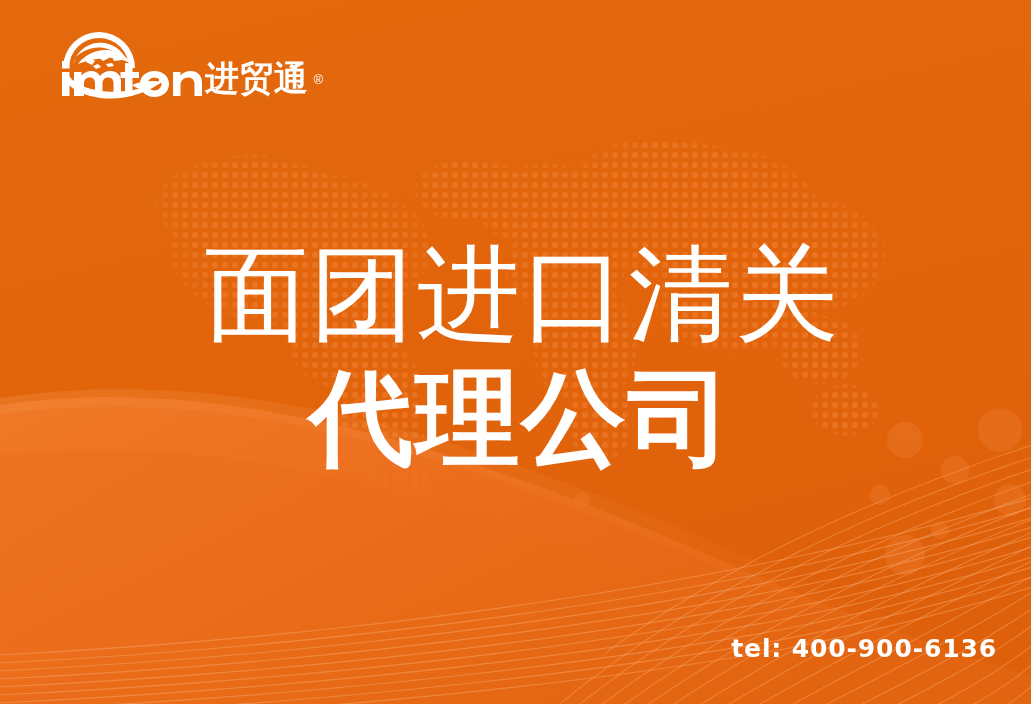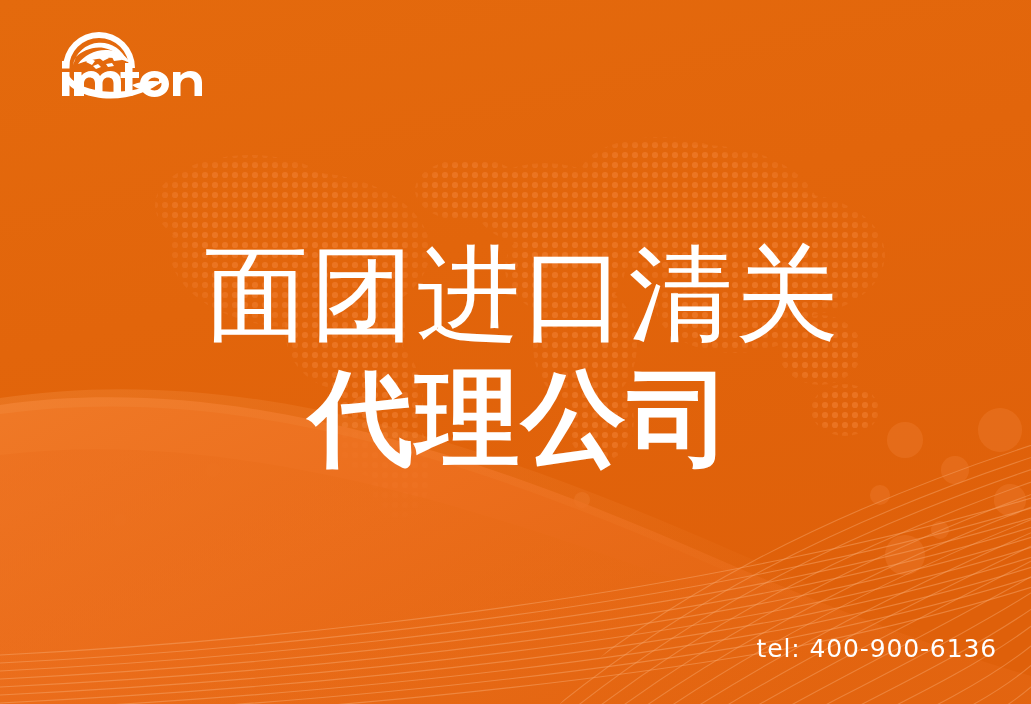--- a/index.html
+++ b/index.html
@@ -71,21 +71,21 @@
   .headline-line--2 { margin-left:4px;font-weight:bold; }
 
   
   .phone {
     position:absolute;
     z-index:10;
     right:34px;
     top:634px;
     font-size:25px;
     line-height:30px;
-    font-weight:400;
+    font-weight:700;
     color:#ffffff;
     letter-spacing:0.035em;
     white-space:nowrap;
     font-family:"DejaVu Sans","Liberation Sans",sans-serif;
   }
 </style>
 </head>
 <body>
 
 <div class="banner">
@@ -270,20 +270,25 @@
                  M241,103 C233,103 227,109 227,116 C227,123 233,129 241,129
                  C249,129 255,123 255,116 C255,109 249,103 241,103 Z"></path>
 
         <path d="M278,140 L278,92 L293,92 L293,99 C298,93 305,90 313,90
                  C327,90 336,99 336,113 L336,140 L321,140 L321,116
                  C321,108 316,103 308,103 C300,103 293,109 293,118
                  L293,140 Z"></path>
       </g>
     </svg>
 
+    <div style="position:relative; margin-left:-4px; padding-bottom:6px;">
+      <span style="font-size:34px; line-height:40px; font-weight:700; color:#fff;
+                   letter-spacing:0.01em; font-family:'DejaVu Sans','Liberation Sans',sans-serif;">进贸通</span>
+      <sup style="font-size:13px; vertical-align:super; color:#fff; margin-left:1px;">®</sup>
+    </div>
   </div>
 
   <div class="headline">
     <span class="headline-line headline-line--1">面团进口清关</span>
     <span class="headline-line headline-line--2">代理公司</span>
   </div>
 
   <div class="phone">tel: 400-900-6136</div>
 
 </div>

